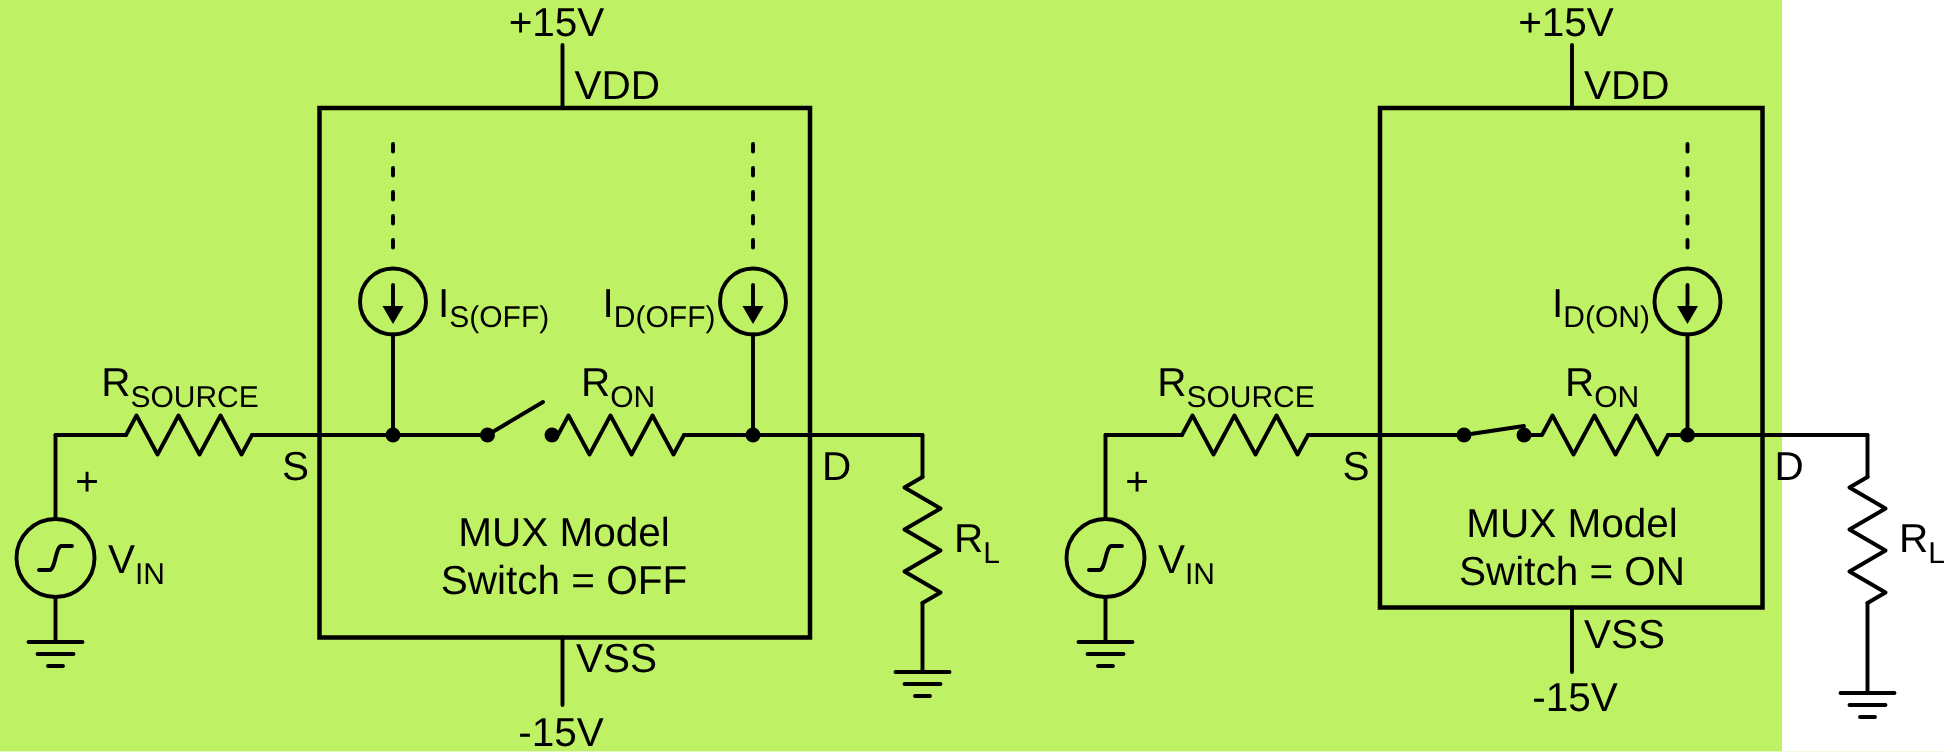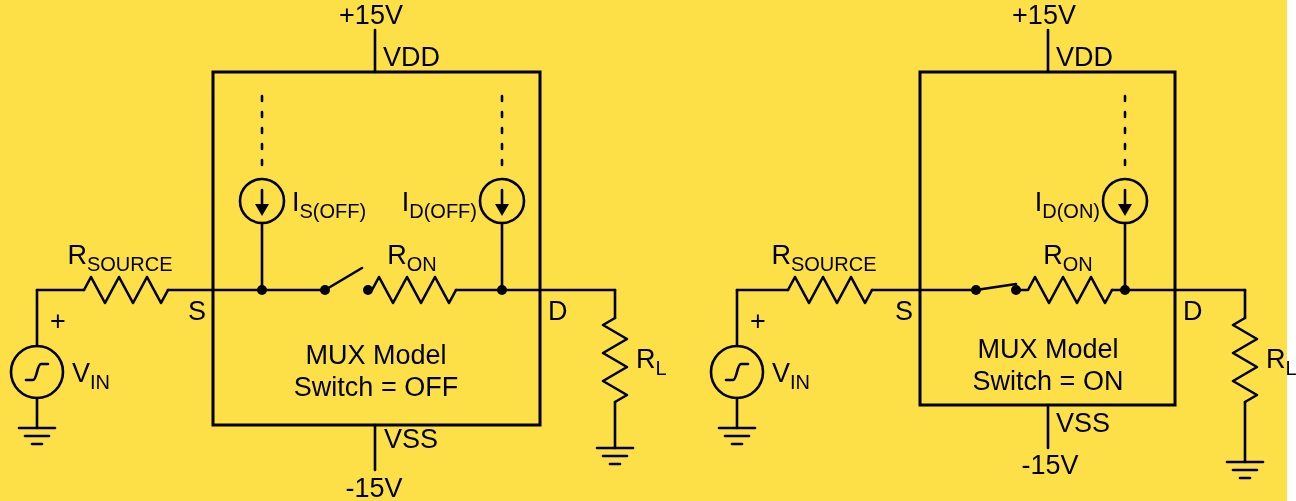--- a/index.html
+++ b/index.html
@@ -1,17 +1,17 @@
 <!DOCTYPE html>
 <html><head>
 <meta charset="utf-8">
 <style>
   html,body { margin:0; padding:0; background:#ffffff; }
   .stage {
-    width:1287px; height:501px; background:#fde047; position:relative;
+    width:1188px; height:501px; background:#bef264; position:relative;
     font-family:"Liberation Sans", sans-serif;
   }
   svg { display:block; }
   .w   { stroke:#000000; stroke-width:2.6; fill:none; stroke-linecap:round; stroke-linejoin:round; }
   .box { stroke:#000000; stroke-width:3; fill:none; }
   .f   { fill:#000000; stroke:none; }
   .dash{ stroke-dasharray:5 11; }
   .lbl { font-size:27px; fill:#000000; font-family:"Liberation Sans", sans-serif; }
   .sub { font-size:20px; }
   .mid { text-anchor:middle; }

